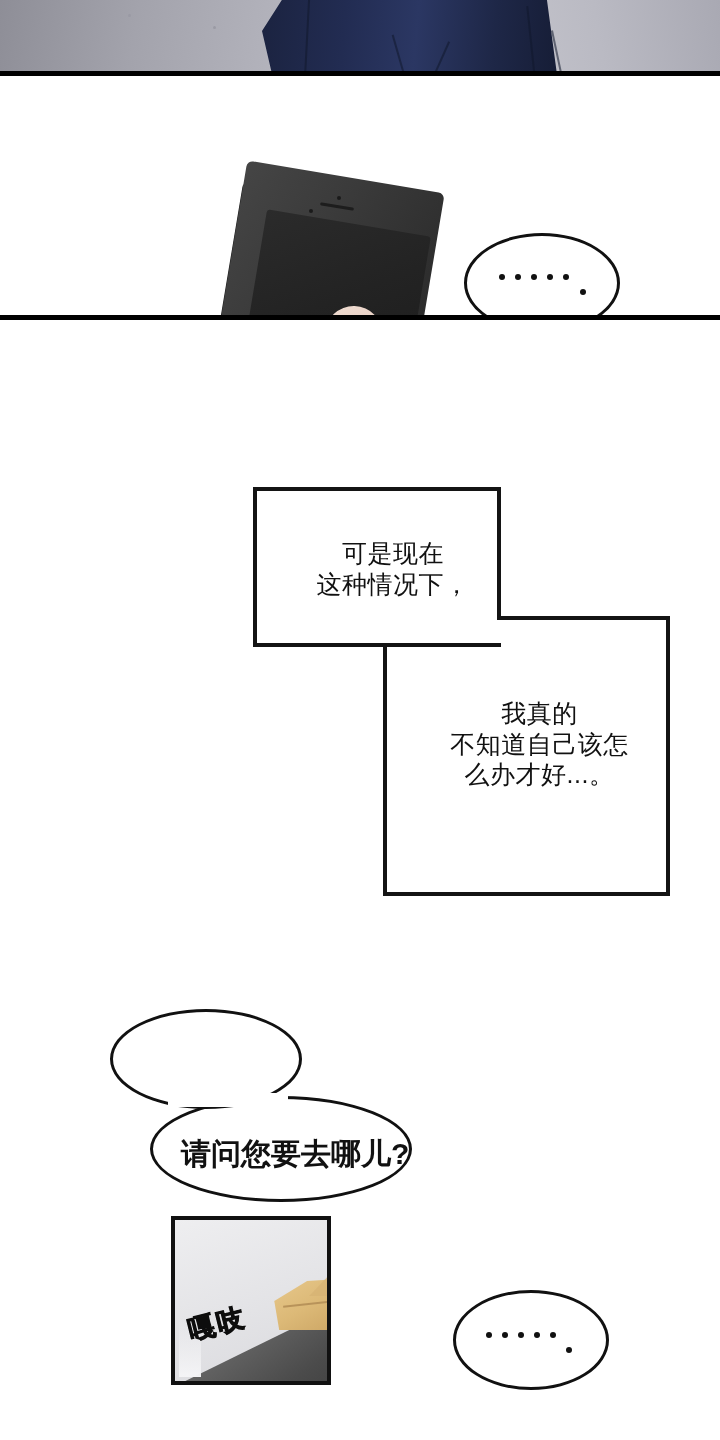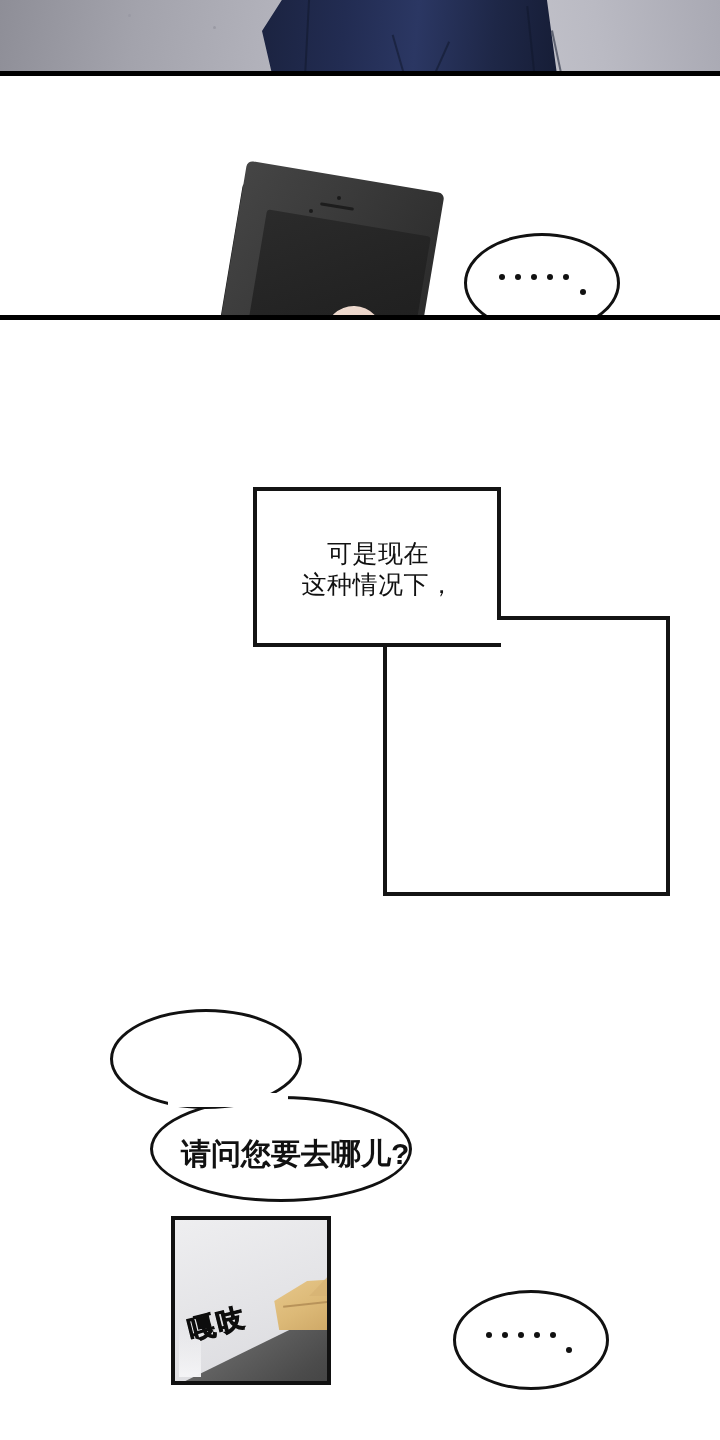--- a/index.html
+++ b/index.html
@@ -230,20 +230,21 @@
   }
   .narration-text {
     position: absolute;
     text-align: center;
     color: #111111;
     font-weight: 500;
     line-height: 1.22;
     white-space: pre-line;
     z-index: 6;
     letter-spacing: .5px;
+    padding-left: 15px;
   }
   #narration-text-top {
     left: 253px;
     top: 538px;
     width: 250px;
     font-size: 25px;
   }
   #narration-text-bottom {
     left: 383px;
     top: 698px;
@@ -397,20 +398,23 @@
   <div class="watermark" style="left:452px; top:768px;">漫画</div>
 
   <div id="narration-box-bottom"></div>
   <div id="narration-box-top"></div>
   <div id="narration-box-top-rightedge"></div>
   <div id="narration-seam"></div>
 
   <div class="narration-text" id="narration-text-top">可是现在
 这种情况下，</div>
 
+  <div class="narration-text" id="narration-text-bottom">我真的
+不知道自己该怎
+么办才好...。</div>
 
   <div id="panel-taxi">
     <div class="road"></div>
     <div class="taxi-body"></div>
     <div class="taxi-window"></div>
     <div class="taxi-line"></div>
     <div class="glass-hl"></div>
     <div class="sfx">嘎吱</div>
   </div>
 

